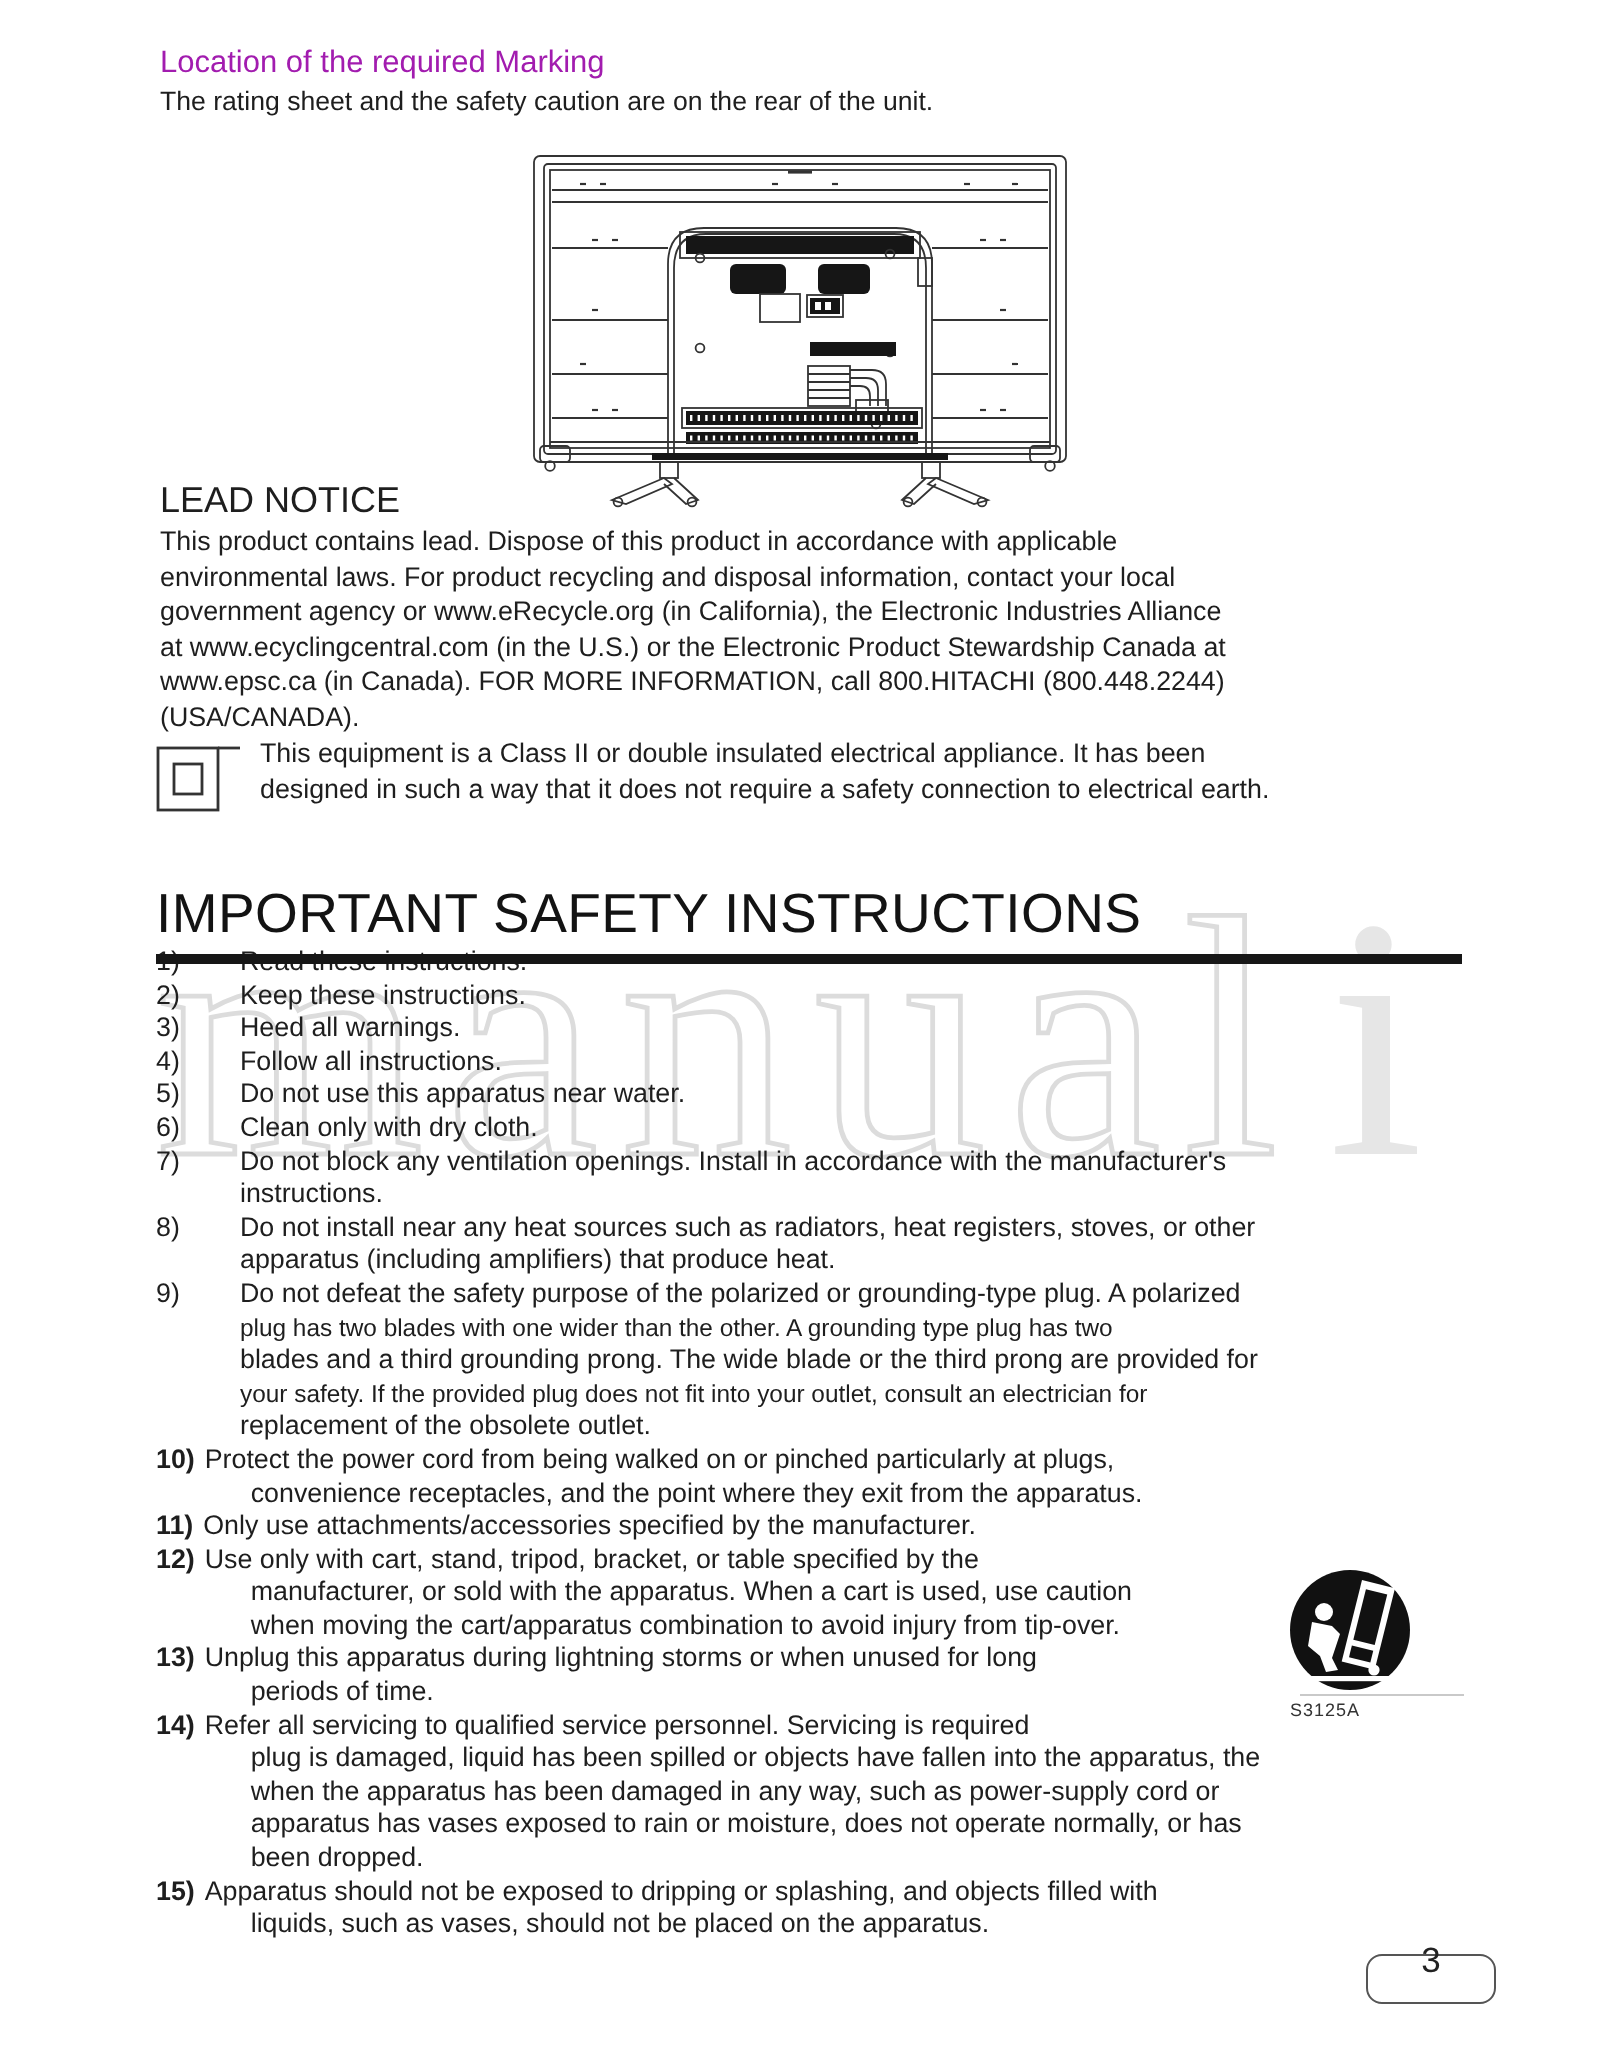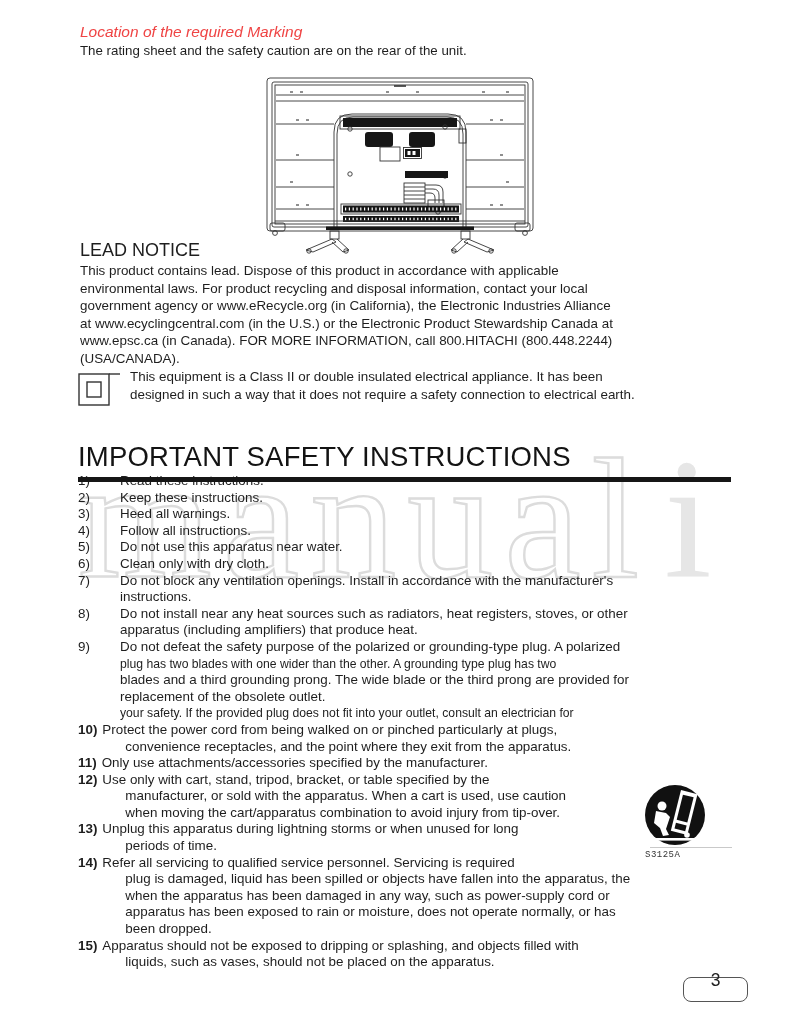--- a/index.html
+++ b/index.html
@@ -1,41 +1,41 @@
 <!DOCTYPE html>
 <html><head>
 <meta charset="utf-8">
 <style>
   html,body{margin:0;padding:0;background:#fff;}
   body{width:800px;height:1036px;position:relative;overflow:hidden;
        font-family:"Liberation Sans",sans-serif;color:#1e1e1e;}
   .abs{position:absolute;}
   
-  .mk-h{font-size:15.5px;color:#ef4444;font-style:italic;}
+  .mk-h{font-size:15.5px;color:#a21caf;}
   .mk-s{font-size:13.3px;margin-top:2px;}
   
   .pre{white-space:pre-line;}
   .body-txt{font-size:13.4px;line-height:17.6px;}
   .lead-title{font-size:18px;margin-bottom:1px;}
   
   .c2-wrap{display:flex;align-items:flex-start;}
   .c2-txt{font-size:13.4px;line-height:18px;margin-left:6px;}
   
   .big-title{font-size:27.5px;letter-spacing:.2px;color:#131313;}
   .rule{background:#161616;height:5px;z-index:3;}
   
   .ins-list{z-index:2;font-size:13.4px;line-height:16.6px;width:580px;}
   .ins-item{display:flex;}
   .ins-item .num{width:42px;flex:0 0 auto;}
   .ins-item.tight .num{width:auto;flex:0 0 auto;margin-right:5px;font-weight:bold;}
   .ins-item .body{flex:1 1 auto;}
   .ins-item.tight .ln:not(:first-child){padding-left:23px;}
   .ln.small{font-size:12.2px;}
   
-  .caution-caption{font-size:9px;color:#333;letter-spacing:.5px;font-family:Liberation Mono, monospace;}
+  .caution-caption{font-size:9px;color:#333;letter-spacing:.5px;}
   .caution-line{height:1px;background:#c9c9c9;}
   
   .pg-box{width:63px;height:23px;border:1.3px solid #555;border-radius:8px;
           display:flex;justify-content:center;align-items:flex-start;background:#fff;}
   .pg-num{font-size:17.5px;color:#222;margin-top:-8px;background:transparent;}
   .wm{z-index:0;pointer-events:none;}
   .z1{z-index:1;}
   svg{display:block;}
 </style>
 </head>
@@ -235,22 +235,22 @@
         <div class="ln">Do not install near any heat sources such as radiators, heat registers, stoves, or other</div>
         <div class="ln">apparatus (including amplifiers) that produce heat.</div>
       </div>
     </div>
     <div class="ins-item">
       <span class="num">9)</span>
       <div class="body">
         <div class="ln">Do not defeat the safety purpose of the polarized or grounding-type plug. A polarized</div>
         <div class="ln small">plug has two blades with one wider than the other. A grounding type plug has two</div>
         <div class="ln">blades and a third grounding prong. The wide blade or the third prong are provided for</div>
+        <div class="ln small">your safety. If the provided plug does not fit into your outlet, consult an electrician for</div>
         <div class="ln">replacement of the obsolete outlet.</div>
-        <div class="ln small">your safety. If the provided plug does not fit into your outlet, consult an electrician for</div>
       </div>
     </div>
     <div class="ins-item tight">
       <span class="num">10)</span>
       <div class="body">
         <div class="ln">Protect the power cord from being walked on or pinched particularly at plugs,</div>
         <div class="ln">convenience receptacles, and the point where they exit from the apparatus.</div>
       </div>
     </div>
     <div class="ins-item tight">
@@ -273,21 +273,21 @@
         <div class="ln">Unplug this apparatus during lightning storms or when unused for long</div>
         <div class="ln">periods of time.</div>
       </div>
     </div>
     <div class="ins-item tight">
       <span class="num">14)</span>
       <div class="body">
         <div class="ln">Refer all servicing to qualified service personnel. Servicing is required</div>
         <div class="ln">plug is damaged, liquid has been spilled or objects have fallen into the apparatus, the</div>
         <div class="ln">when the apparatus has been damaged in any way, such as power-supply cord or</div>
-        <div class="ln">apparatus has been exposed to rain or moisture, does not operate normally, or has</div>
+        <div class="ln">apparatus has vases exposed to rain or moisture, does not operate normally, or has</div>
         <div class="ln">been dropped.</div>
       </div>
     </div>
     <div class="ins-item tight">
       <span class="num">15)</span>
       <div class="body">
         <div class="ln">Apparatus should not be exposed to dripping or splashing, and objects filled with</div>
         <div class="ln">liquids, such as vases, should not be placed on the apparatus.</div>
       </div>
     </div>

